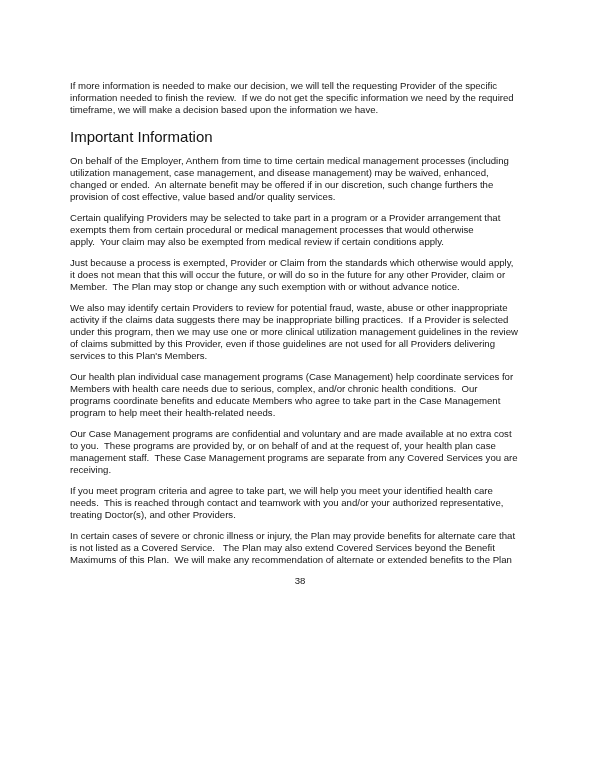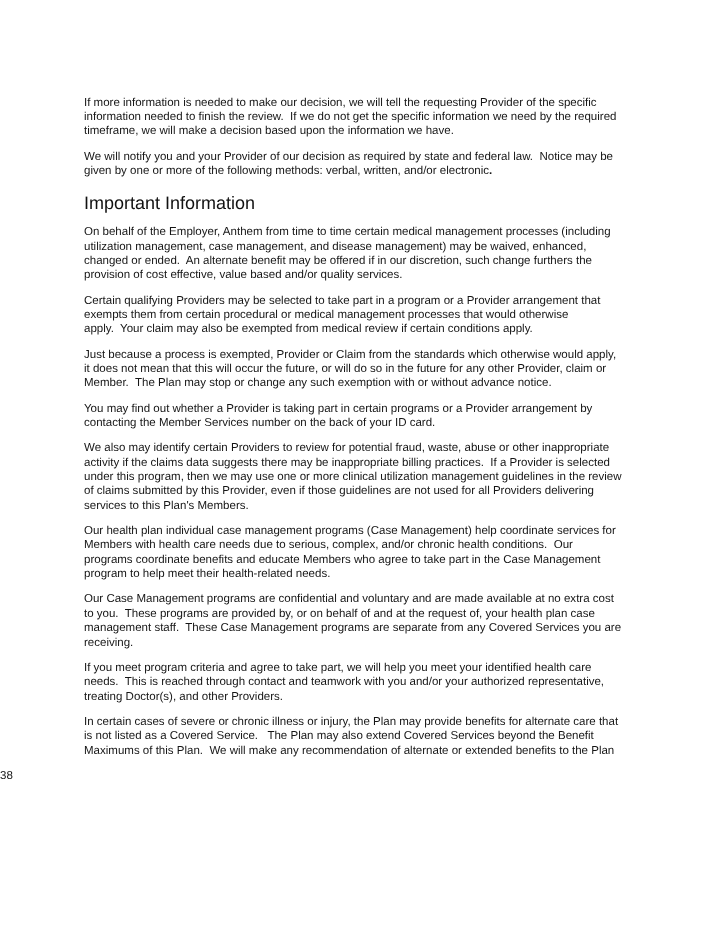--- a/index.html
+++ b/index.html
@@ -29,51 +29,48 @@
     font-size: 15px;
     line-height: 17px;
     font-weight: normal;
     color: #111111;
   }
   .bp { font-weight: bold; }
   .pagenum {
     margin-top: 9px;
     width: 600px;
     margin-left: -70px;
+    text-align: center;
     font-size: 9.6px;
     line-height: 12px;
   }
 </style>
 </head>
 <body>
 
 <div class="page">
   <div class="content">
 
     <p class="body-p">If more information is needed to make our decision, we will tell the requesting Provider of the specific
 information needed to finish the review.  If we do not get the specific information we need by the required
 timeframe, we will make a decision based upon the information we have.</p>
 
-    <p class="body-p"><span>We will notify you and your Provider of our decision as required by state and federal law.  Notice may be
-given by one or more of the following methods: verbal, written, and/or electronic</span><span class="bp">.</span></p>
 
     <h2 class="section-h">Important Information</h2>
 
     <p class="body-p">On behalf of the Employer, Anthem from time to time certain medical management processes (including
 utilization management, case management, and disease management) may be waived, enhanced,
 changed or ended.  An alternate benefit may be offered if in our discretion, such change furthers the
 provision of cost effective, value based and/or quality services.</p>
     <p class="body-p">Certain qualifying Providers may be selected to take part in a program or a Provider arrangement that
 exempts them from certain procedural or medical management processes that would otherwise
 apply.  Your claim may also be exempted from medical review if certain conditions apply.</p>
     <p class="body-p">Just because a process is exempted, Provider or Claim from the standards which otherwise would apply,
 it does not mean that this will occur the future, or will do so in the future for any other Provider, claim or
 Member.  The Plan may stop or change any such exemption with or without advance notice.</p>
-    <p class="body-p">You may find out whether a Provider is taking part in certain programs or a Provider arrangement by
-contacting the Member Services number on the back of your ID card.</p>
     <p class="body-p">We also may identify certain Providers to review for potential fraud, waste, abuse or other inappropriate
 activity if the claims data suggests there may be inappropriate billing practices.  If a Provider is selected
 under this program, then we may use one or more clinical utilization management guidelines in the review
 of claims submitted by this Provider, even if those guidelines are not used for all Providers delivering
 services to this Plan's Members.</p>
 
 
     <p class="body-p">Our health plan individual case management programs (Case Management) help coordinate services for
 Members with health care needs due to serious, complex, and/or chronic health conditions.  Our
 programs coordinate benefits and educate Members who agree to take part in the Case Management

